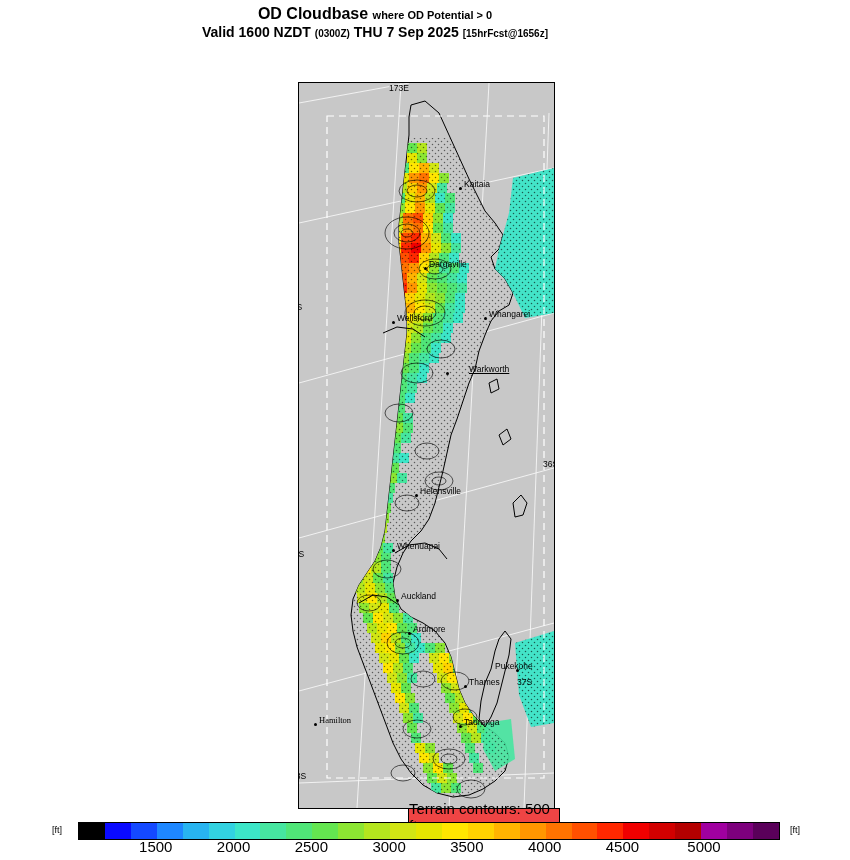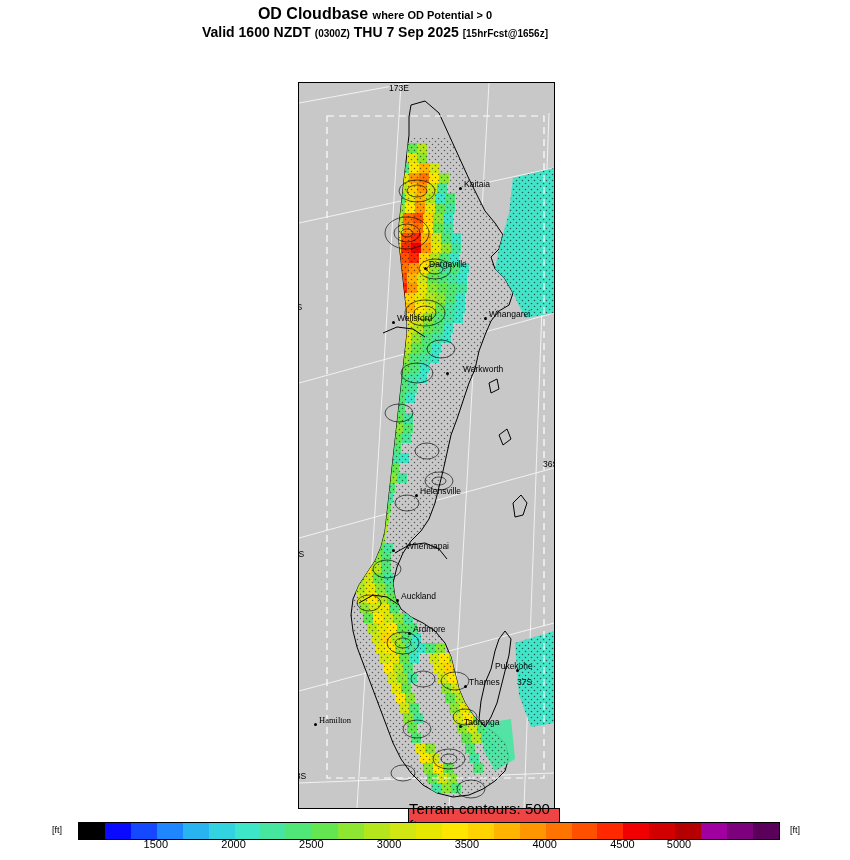--- a/index.html
+++ b/index.html
@@ -32,21 +32,21 @@
   
   #terrain-note{position:absolute;left:408px;top:808px;width:150px;height:16px;
                 border:1px solid #000;background:#ef4444;font-size:15px;color:#000;
                 display:flex;align-items:center;justify-content:center;}
 
   
   #cbar-wrap{position:absolute;left:78px;top:822px;width:700px;height:16px;border:1px solid #000;}
   #cbar{position:absolute;left:0;top:0;width:100%;height:100%;display:flex;}
   #cbar div{height:100%;}
   .cb-unit{position:absolute;font-size:9px;color:#000;}
-  .cb-tick{position:absolute;top:838px;font-size:11px;color:#000;transform:translateX(-50%);}
+  .cb-tick{position:absolute;top:838px;font-size:15px;color:#000;transform:translateX(-50%);}
 </style>
 </head>
 <body>
 
 <div class="title-block">
   <div class="t1">
     <span>OD Cloudbase</span>
     <span class="sub">where OD Potential &gt; 0</span>
   </div>
   <div class="t2">
@@ -516,27 +516,27 @@
   <div class="citydot" style="left:125px; top:184px;"></div>
   <div class="city" style="left:130px; top:176px;">Dargaville</div>
 
   <div class="citydot" style="left:185px; top:234px;"></div>
   <div class="city" style="left:190px; top:226px;">Whangarei</div>
 
   <div class="citydot" style="left:93px;  top:238px;"></div>
   <div class="city" style="left:98px;  top:230px;text-align:center;">Wellsford</div>
 
   <div class="citydot" style="left:147px; top:289px;"></div>
-  <div class="city" style="left:164px; top:281px;">Warkworth</div>
+  <div class="city" style="left:170px; top:281px;text-decoration:underline;">Warkworth</div>
 
   <div class="citydot" style="left:116px; top:411px;"></div>
   <div class="city" style="left:121px; top:403px;">Helensville</div>
 
   <div class="citydot" style="left:93px;  top:466px;"></div>
-  <div class="city" style="left:98px;  top:458px;margin-left:9px;">Whenuapai</div>
+  <div class="city" style="left:98px;  top:458px;">Whenuapai</div>
 
   <div class="citydot" style="left:97px;  top:516px;"></div>
   <div class="city" style="left:102px; top:508px;">Auckland</div>
 
   <div class="citydot" style="left:109px; top:549px;"></div>
   <div class="city" style="left:114px; top:541px;">Ardmore</div>
 
   <div class="citydot" style="left:217px; top:586px;"></div>
   <div class="city" style="left:196px; top:578px;">Pukekohe</div>
 
@@ -588,14 +588,14 @@
 </div>
 
 <div id="cb-ticks">
     <div class="cb-tick" style="left: 155.778px;">1500</div>
     <div class="cb-tick" style="left: 233.556px;">2000</div>
     <div class="cb-tick" style="left: 311.333px;">2500</div>
     <div class="cb-tick" style="left: 389.111px;">3000</div>
     <div class="cb-tick" style="left: 466.889px;">3500</div>
     <div class="cb-tick" style="left: 544.667px;">4000</div>
     <div class="cb-tick" style="left: 622.444px;">4500</div>
-    <div class="cb-tick" style="left: 679px;">5000</div>
+    <div class="cb-tick" style="left: 704px;">5000</div>
   </div>
 
 </body></html>

